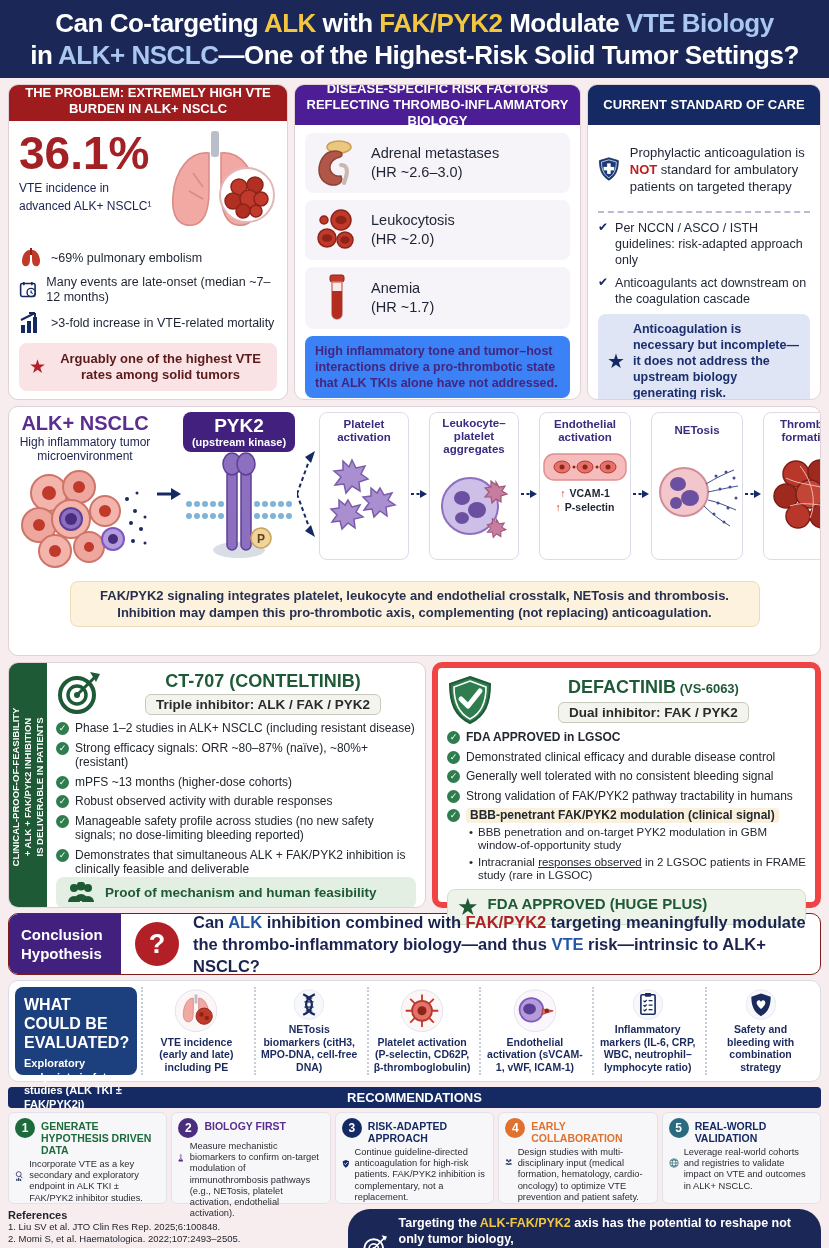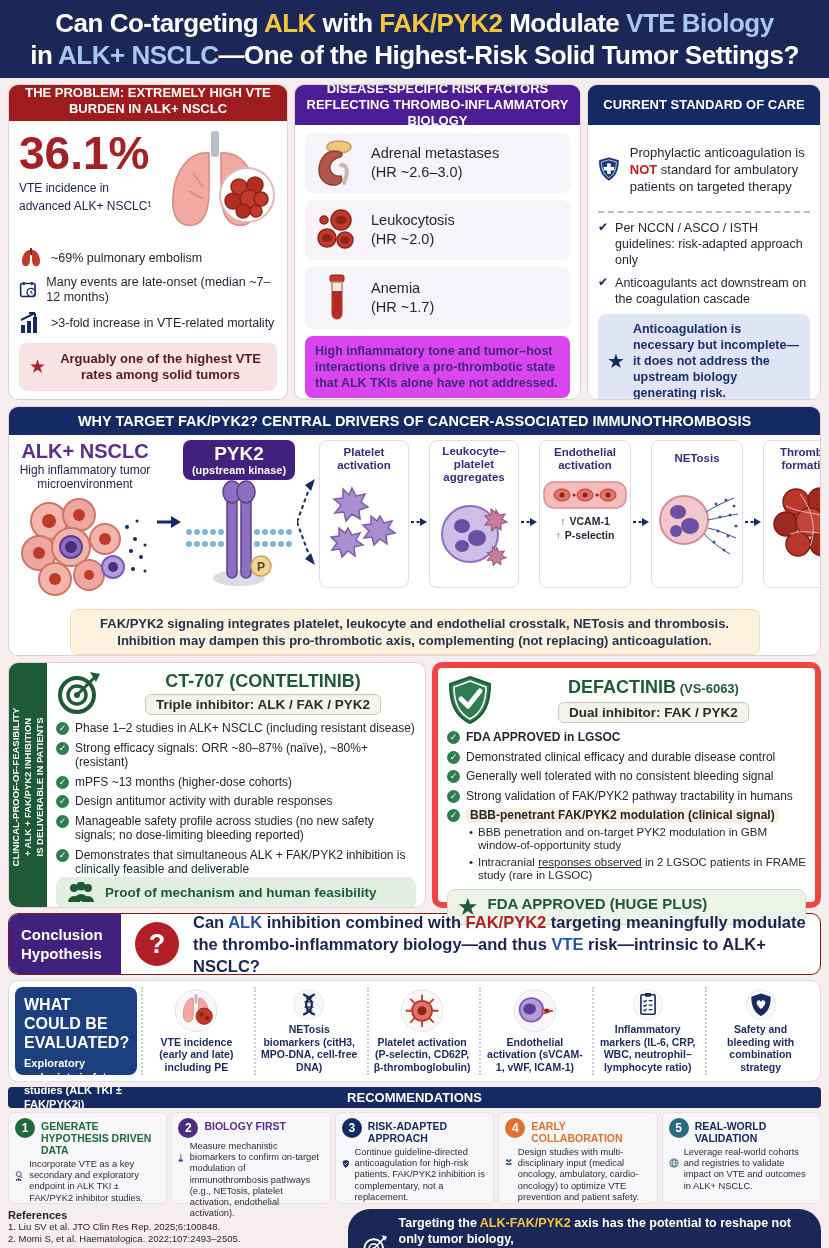--- a/index.html
+++ b/index.html
@@ -24,21 +24,21 @@
   .stat-cap { color:#1b2350; font-size:12px; line-height:18px; margin-top:2px; }
   .p-bullet { display:flex; gap:8px; align-items:center; margin-top:7px; }
   .p-bullet .txt { font-size:12.5px; color:#1e2433; line-height:15px; }
   .p-high { margin-top:9px; background:#fae3e4; border-radius:8px; padding:8px 10px; display:flex; gap:8px; align-items:center; }
   .p-high .txt { font-weight:bold; color:#5b1a1c; font-size:13px; line-height:16px; text-align:center; }
   .star-red { color:#b31f26; font-size:19px; line-height:18px; }
 
   .risk-card { width:287px; }
   .risk-item { background:#f6f3f9; border-radius:8px; display:flex; align-items:center; gap:12px; padding:6px 10px; margin-bottom:7px; min-height:60px; }
   .risk-item .name { font-size:14.5px; color:#1e2433; line-height:19px; }
-  .risk-note { background:#d946ef; border-radius:8px; padding:7px 10px; font-size:12.5px; font-weight:bold; color:#45257f; line-height:16px; margin-top:auto; }
+  .risk-note { background:#3b82f6; border-radius:8px; padding:7px 10px; font-size:12.5px; font-weight:bold; color:#45257f; line-height:16px; margin-top:auto; }
 
   .soc-card { flex:1; }
   .soc-main { display:flex; gap:10px; align-items:center; margin-top:2px; }
   .soc-main .txt { font-size:13px; color:#1e2433; line-height:17px; }
   .not-red { color:#c01d20; font-weight:bold; }
   .soc-div { border-top:2px dashed #b7bdd1; margin:8px 0 7px 0; }
   .soc-bullet { display:flex; gap:7px; margin-bottom:7px; }
   .soc-bullet .chk { color:#152a63; font-size:12px; line-height:15px; }
   .soc-bullet .txt { font-size:12.5px; color:#1e2433; line-height:16px; }
   .soc-high { background:#dfe5f4; border-radius:8px; padding:7px 9px; display:flex; gap:8px; align-items:center; margin-top:auto; }
@@ -265,21 +265,20 @@
         </div>
         <div class="soc-high">
           <span class="star-navy">★</span>
           <div class="txt">Anticoagulation is necessary but incomplete—it does not address the upstream biology generating risk.</div>
         </div>
       </div>
     </div>
   </section>
 
   <section class="why">
-    <div class="why-hdr">WHY TARGET FAK/PYK2? CENTRAL DRIVERS OF CANCER-ASSOCIATED IMMUNOTHROMBOSIS</div>
     <div class="why-flow">
       <div class="src-col">
         <div class="src-title">ALK+ NSCLC</div>
         <div class="src-cap">High inflammatory tumor microenvironment</div>
         <svg width="140" height="112" viewBox="0 0 140 112">
           <g stroke="#cf7468" stroke-width="2">
             <circle cx="34" cy="30" r="18" fill="#f3b4ac"></circle>
               <circle cx="64" cy="24" r="16" fill="#eda79e"></circle>
             <circle cx="24" cy="62" r="17" fill="#eda79e"></circle>
               <circle cx="56" cy="56" r="19" fill="#f3b4ac"></circle>
@@ -517,21 +516,21 @@
         <div class="g-bullet">
             <span class="g-chk">✓</span>
             <div class="txt">Strong efficacy signals: ORR ~80–87% (naïve), ~80%+ (resistant)</div>
           </div>
         <div class="g-bullet">
             <span class="g-chk">✓</span>
             <div class="txt">mPFS ~13 months (higher-dose cohorts)</div>
           </div>
         <div class="g-bullet">
             <span class="g-chk">✓</span>
-            <div class="txt">Design antitumor activity with durable responses</div>
+            <div class="txt">Robust observed activity with durable responses</div>
           </div>
         <div class="g-bullet">
             <span class="g-chk">✓</span>
             <div class="txt">Manageable safety profile across studies (no new safety signals; no dose-limiting bleeding reported)</div>
           </div>
         <div class="g-bullet">
             <span class="g-chk">✓</span>
             <div class="txt">Demonstrates that simultaneous ALK + FAK/PYK2 inhibition is clinically feasible and deliverable</div>
           </div>
         <div class="ct-footer">
@@ -745,21 +744,21 @@
           <svg width="32" height="30" viewBox="0 0 32 30">
               <g fill="#1b2a5e">
                 <circle cx="9" cy="8" r="4.5"></circle>
                 <circle cx="23" cy="8" r="4.5"></circle>
                 <circle cx="16" cy="13" r="4"></circle>
                 <path d="M2 26 a7 7 0 0 1 14 0 Z"></path>
                 <path d="M16 26 a7 7 0 0 1 14 0 Z"></path>
                 <path d="M10 28 a6.5 6.5 0 0 1 12 0 Z"></path>
               </g>
             </svg>
-          <div class="rec-text">Design studies with multi-disciplinary input (medical oncology, ambulatory, cardio-oncology) to optimize VTE prevention and patient safety.</div>
+          <div class="rec-text">Design studies with multi-disciplinary input (medical formation, hematology, cardio-oncology) to optimize VTE prevention and patient safety.</div>
         </div>
       </div>
       <div class="rec-card">
         <div class="rec-top">
           <div class="rec-num" style="background-color: rgb(42, 107, 128);">5</div>
           <div class="rec-title" style="color: rgb(21, 42, 99);">REAL-WORLD VALIDATION</div>
         </div>
         <div class="rec-body">
           <svg width="32" height="32" viewBox="0 0 32 32">
               <g fill="none" stroke="#1d5a6e" stroke-width="2">

